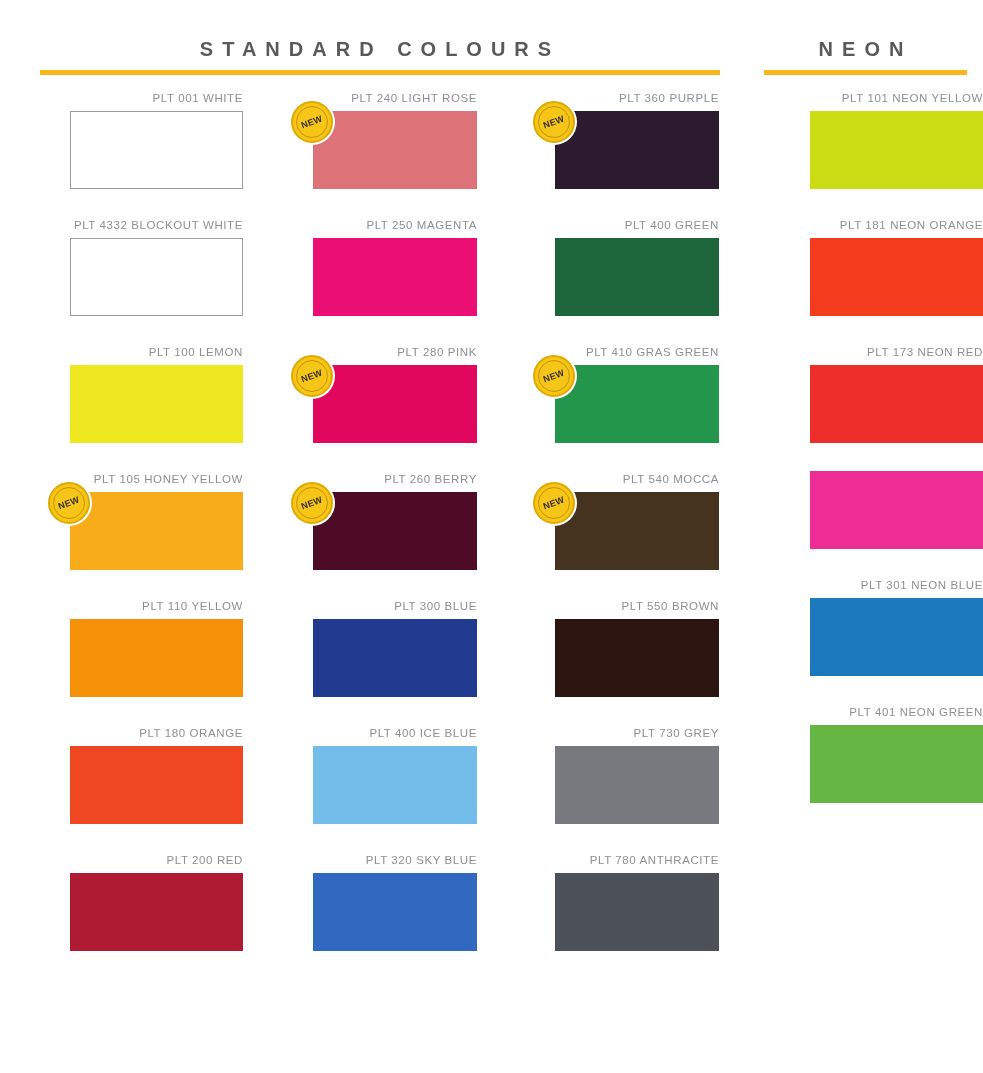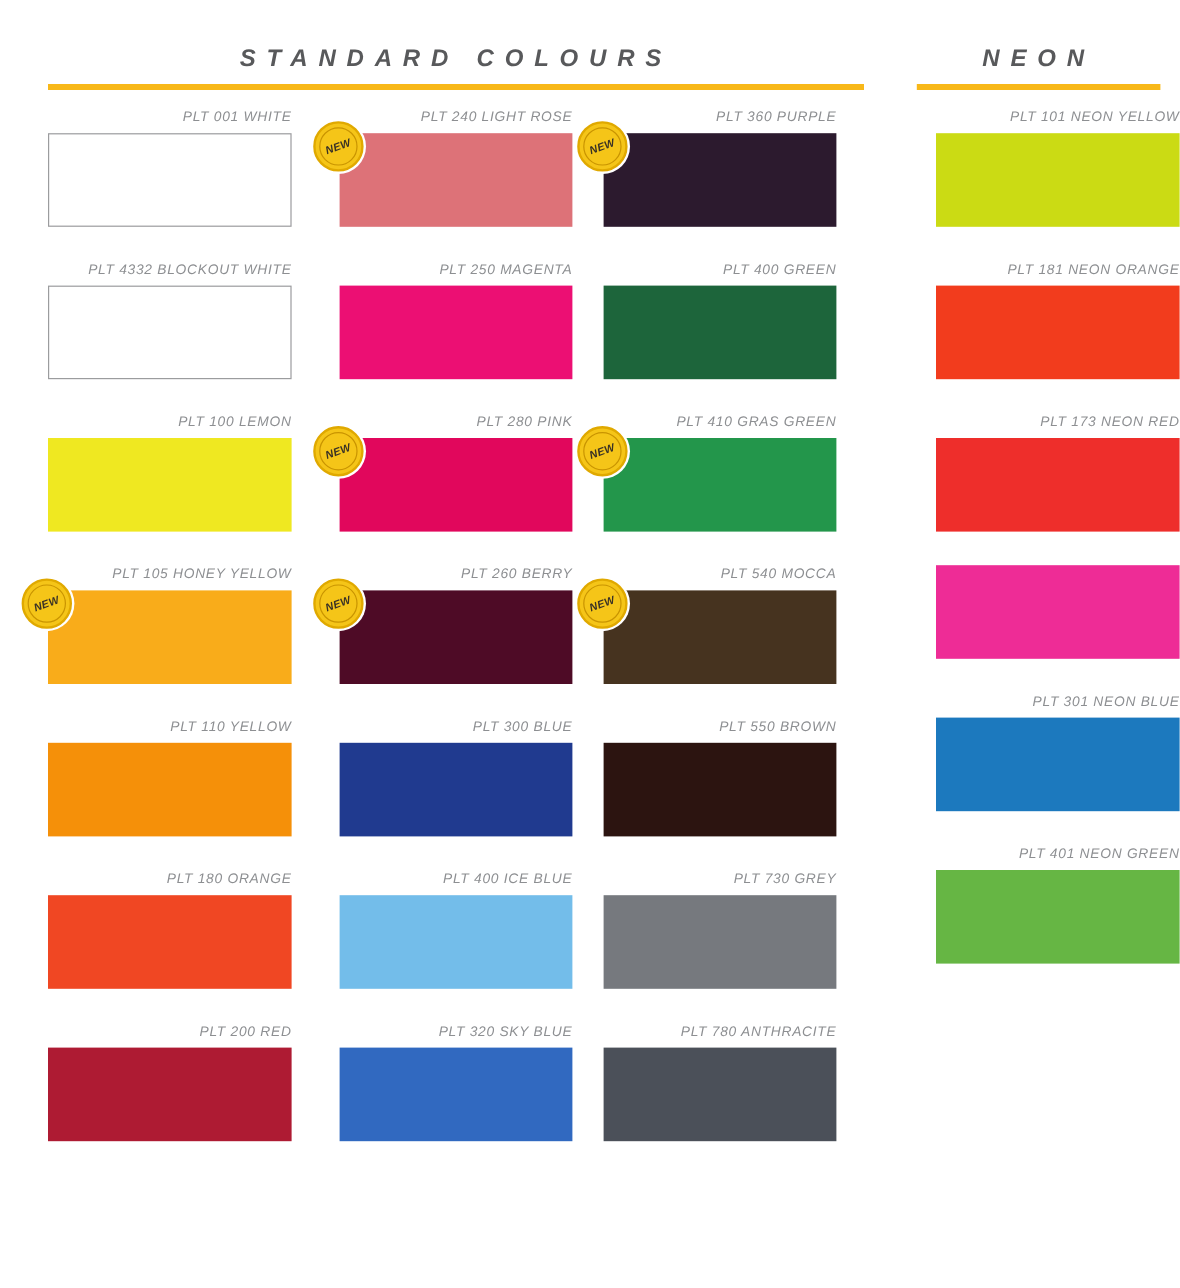--- a/index.html
+++ b/index.html
@@ -13,21 +13,20 @@
     height: 1073px;
     font-family: "Liberation Sans", sans-serif;
     color: #6d6e70;
     overflow: hidden;
     position: relative;
   }
   #sheet {
     position: relative;
     width: 813px;
     height: 1073px;
-    font-style: italic;
   }
 
   
   .section-head {
     position: absolute;
   }
   .section-title {
     font-size: 20px;
     font-weight: bold;
     letter-spacing: 9px;
@@ -45,26 +44,27 @@
   #head-standard { left: 40px; top: 36px; width: 680px; }
   #head-neon     { left: 764px; top: 36px; width: 203px; }
 
   
   .column {
     position: absolute;
     top: 90px;
   }
   #col-0 { left: 40px;  width: 203px; }
   #col-1 { left: 283px; width: 194px; }
-  #col-2 { left: 503px; width: 194px; }
+  #col-2 { left: 525px; width: 194px; }
   #col-3 { left: 780px; width: 203px; }
 
   .swatch-cell {
     position: relative;
     margin-bottom: 28px;
+    margin-left: 30px;
   }
   .swatch-label {
     font-size: 11.5px;
     letter-spacing: 0.6px;
     color: #8d8f92;
     text-align: right;
     white-space: nowrap;
     height: 16px;
     line-height: 16px;
     padding-bottom: 5px;

